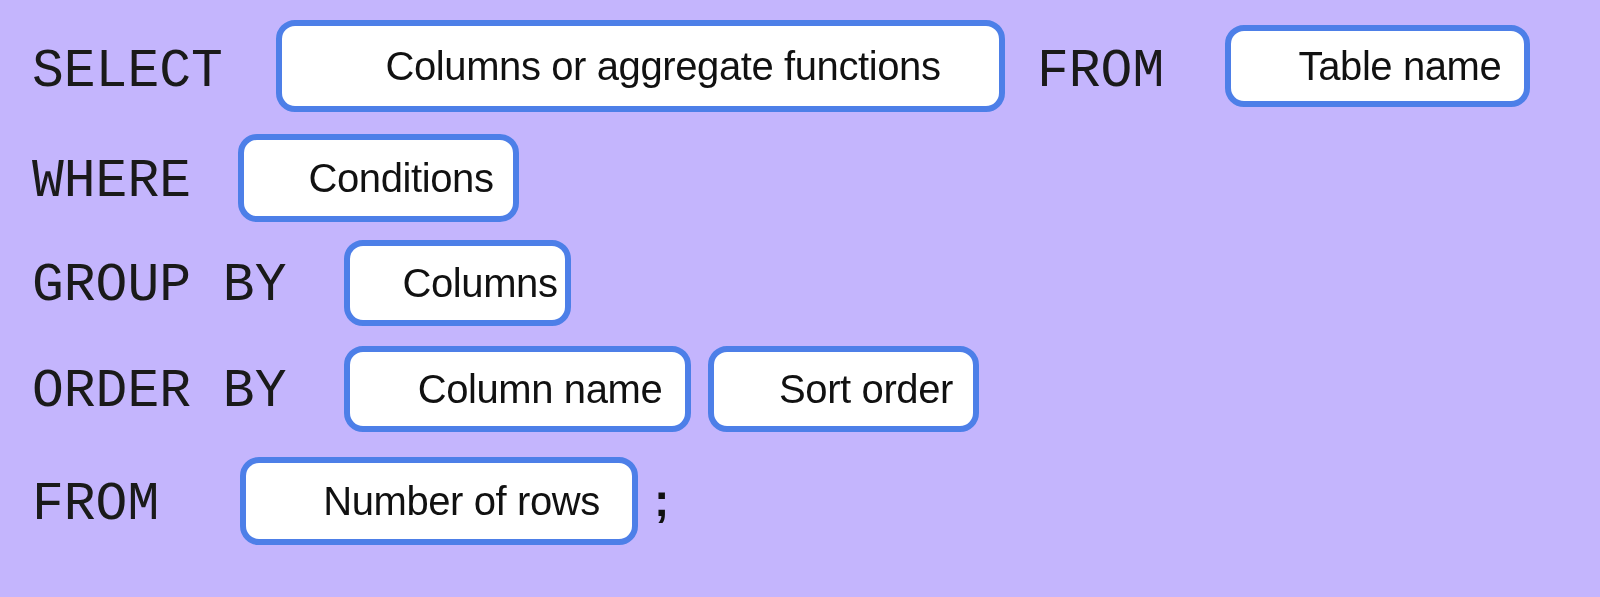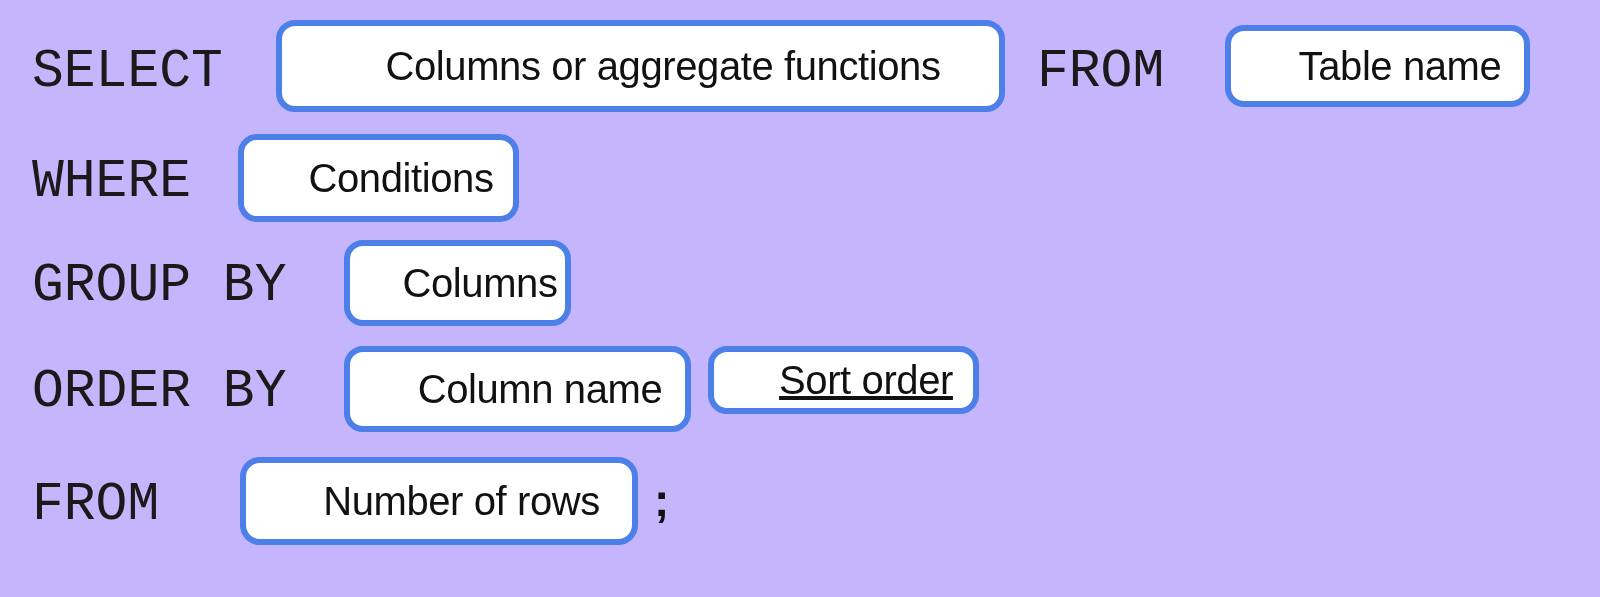--- a/index.html
+++ b/index.html
@@ -70,26 +70,26 @@
 
   
   #row-group { top: 240px; height: 86px; }
   #kw-group { position: absolute; left: 32px; top: 20px; }
   #slot-group-columns { position: absolute; left: 344px; top: 0px; width: 227px; height: 86px; text-align: right; }
 
   
   #row-order { top: 346px; height: 86px; }
   #kw-order { position: absolute; left: 32px; top: 20px; }
   #slot-order-column { position: absolute; left: 344px; top: 0px; width: 347px; height: 86px; }
-  #slot-sort-order { position: absolute; left: 708px; top: 0px; width: 271px; height: 68px; text-decoration: underline; }
+  #slot-sort-order { position: absolute; left: 708px; top: 0px; width: 271px; height: 86px; }
 
   
   #row-limit { top: 457px; height: 88px; }
   #kw-limit { position: absolute; left: 32px; top: 22px; }
-  #slot-num-rows { position: absolute; left: 240px; top: 0px; width: 398px; height: 88px; border-radius: 20px; }
+  #slot-num-rows { position: absolute; left: 240px; top: 0px; width: 398px; height: 88px; }
   #semicolon { position: absolute; left: 654px; top: 20px; }
 </style>
 </head>
 <body>
 
 <div id="canvas">
 
   <div class="row" id="row-select">
     <span class="kw" id="kw-select">SELECT</span>
 

